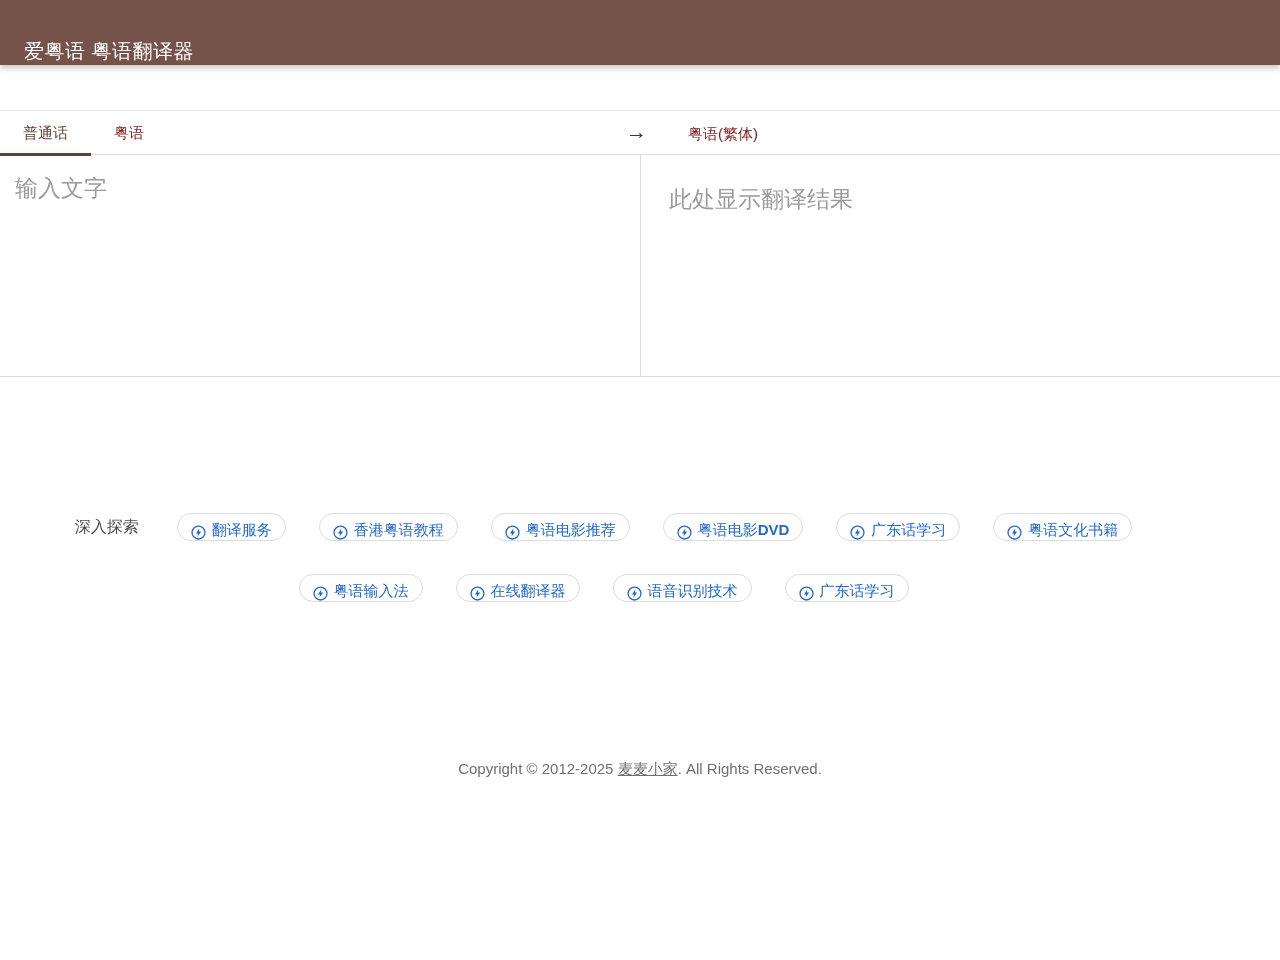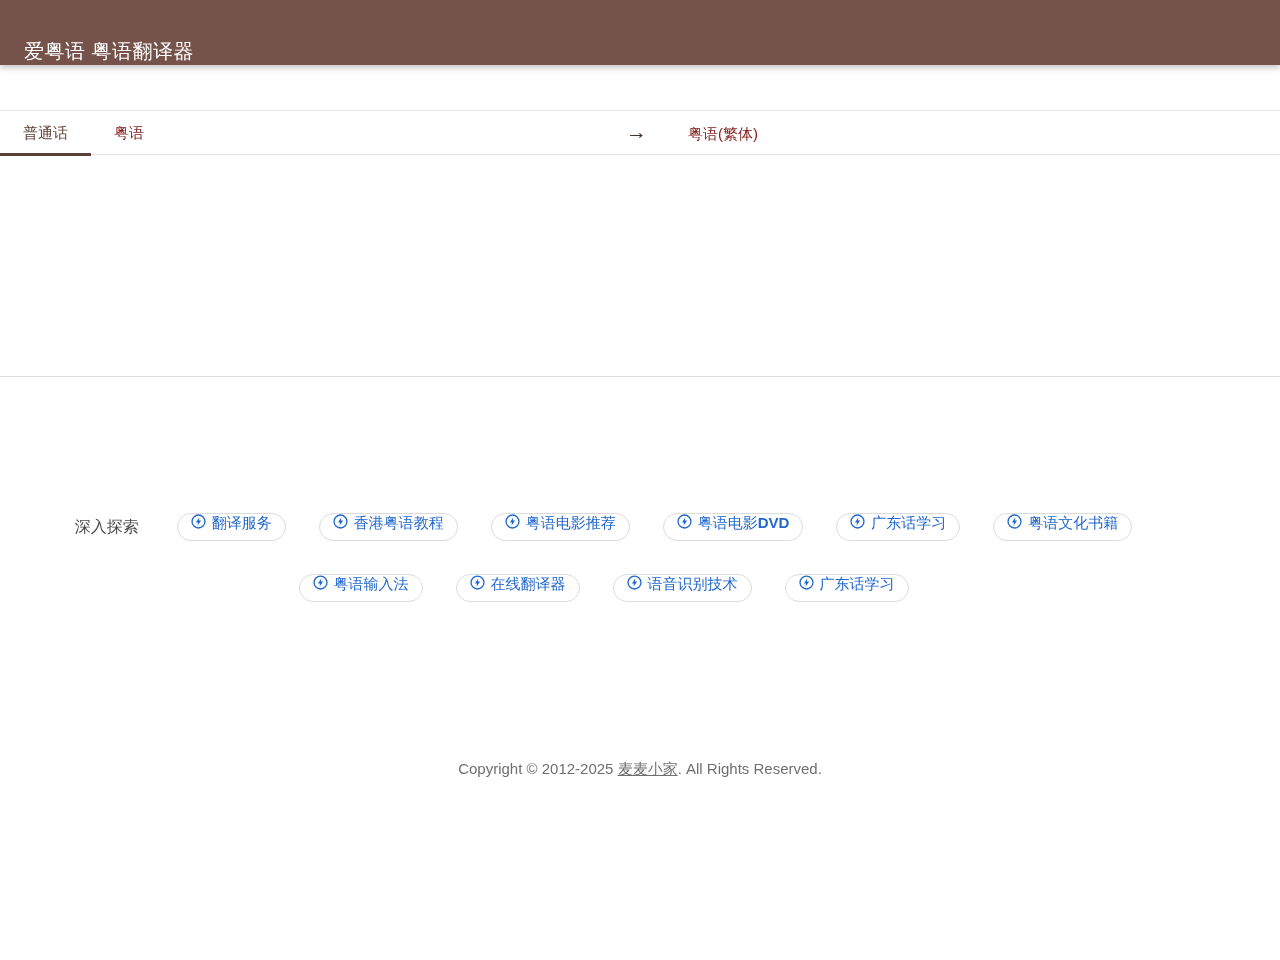--- a/index.html
+++ b/index.html
@@ -49,21 +49,21 @@
   .output-placeholder { font-size: 23px; color: #9b9b9b; }
 
   
   .explore {
     margin: 136px 88px 0 15px;
     display: flex; flex-wrap: wrap; justify-content: center; align-items: center;
     column-gap: 12px; row-gap: 10px; gap: 33px;
   }
   .explore-label { font-size: 16px; color: #4a4a4a; margin-right: 5px; }
   .tag-pill {
-    display: inline-flex; align-items: flex-start; gap: 6px;
+    display: inline-flex; align-items: flex-end; gap: 6px;
     height: 28px; padding: 0 13px; border: 1px solid #dcdcdc; border-radius: 15px;
     background: #ffffff; color: #2268cc; font-size: 15px; cursor: pointer;
     white-space: nowrap; text-decoration: none;
   }
   .tag-pill svg { display: block; }
 
   
   .app-footer { margin-top: 158px; text-align: center; font-size: 15px; color: #6f6f6f; }
   .app-footer a { color: #6f6f6f; text-decoration: underline; cursor: pointer; }
 </style>
@@ -79,20 +79,24 @@
       <div class="tab active">普通话</div>
       <div class="tab">粤语</div>
     </div>
   <span class="arrow">→</span>
   <div class="tabs-right">
       <div class="tab">粤语(繁体)</div>
     </div>
 </nav>
 
 <main class="main">
+  <textarea class="input-area" placeholder="输入文字" style=""></textarea>
+  <div class="panel output-panel">
+    <div class="output-placeholder">此处显示翻译结果</div>
+  </div>
 </main>
 
 <section class="explore">
   <span class="explore-label">深入探索</span>
 <a class="tag-pill">
       <span style="display: flex;">
         <svg width="15" height="15" viewBox="0 0 16 16" fill="none">
           <circle cx="8" cy="8" r="6.9" stroke="currentColor" stroke-width="1.4"></circle>
           <path d="M8.9 3.4 L5.3 9.0 H7.5 L6.9 12.6 L10.8 6.9 H8.4 Z" fill="currentColor"></path>
         </svg>

